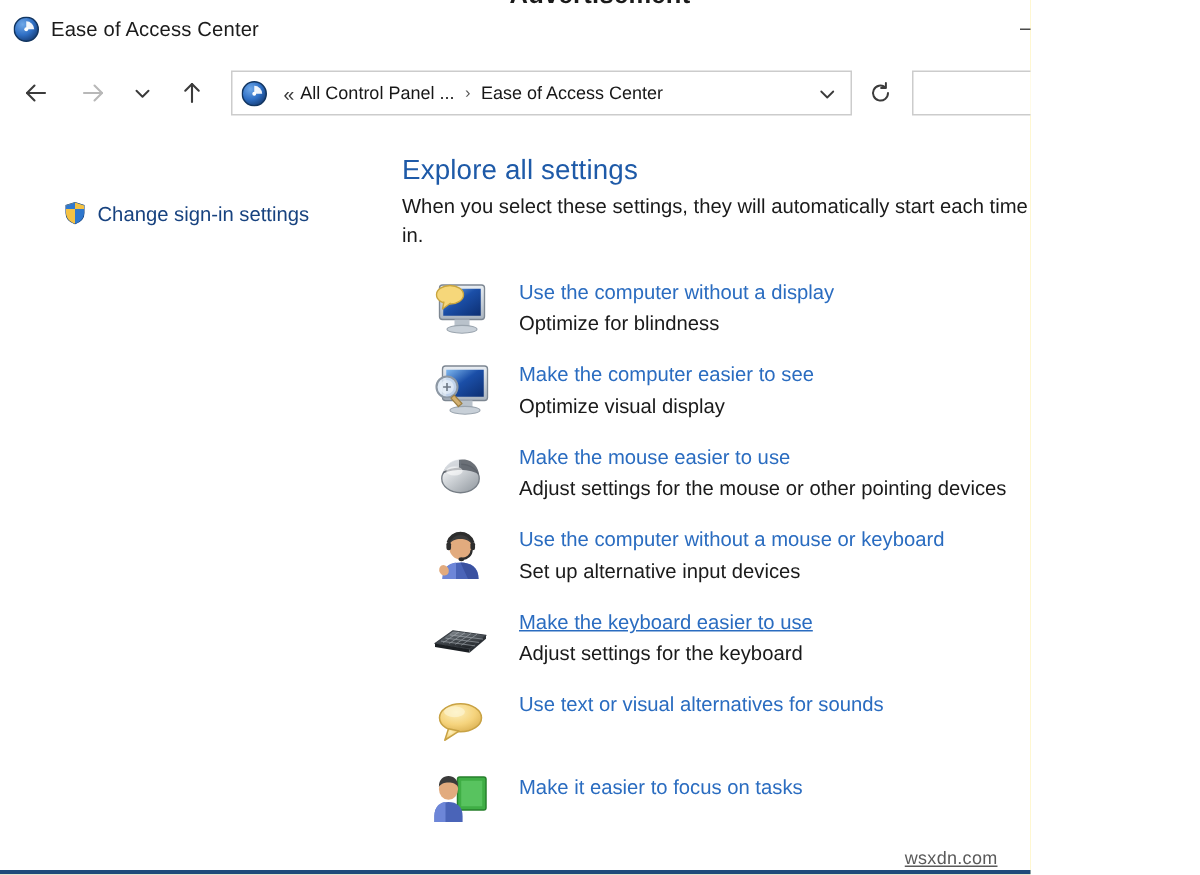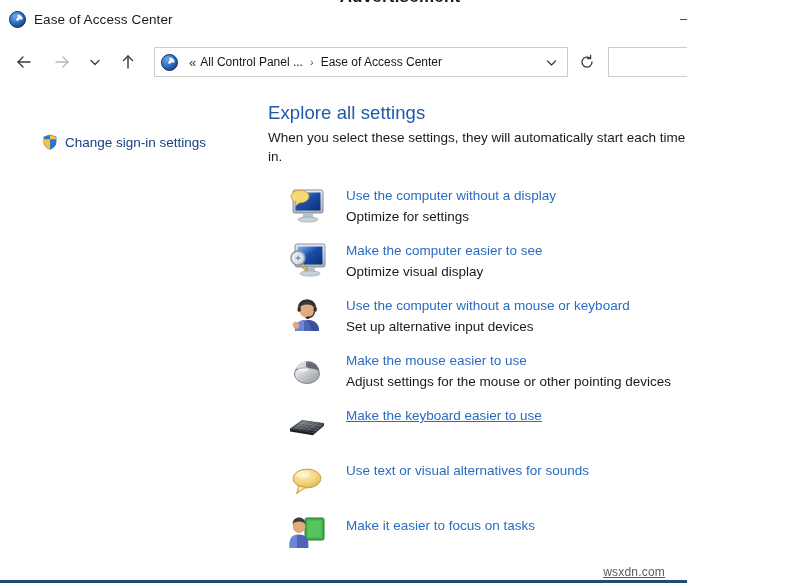--- a/index.html
+++ b/index.html
@@ -519,63 +519,41 @@
               <rect x="7" y="6" width="30" height="23" rx="2" fill="url(#bezGrad)" stroke="#7d8792" stroke-width="0.9"></rect>
               <rect x="9.5" y="8.5" width="25" height="18" fill="url(#scrGrad)"></rect>
               <rect x="17" y="29" width="10" height="5" fill="#b9c2cb"></rect>
               <ellipse cx="22" cy="35.5" rx="10" ry="2.6" fill="#c8d0d8" stroke="#9aa4ae" stroke-width="0.7"></ellipse>
               <ellipse cx="14" cy="12.5" rx="9" ry="6.2" fill="#f6d77a" stroke="#c9a53e" stroke-width="0.9"></ellipse>
               <path d="M10 17 L9 22 L14.5 18" fill="#f6d77a" stroke="#c9a53e" stroke-width="0.9" stroke-linejoin="round"></path>
             </svg>
           </span>
           <span class="setting-texts">
             <span class="setting-link">Use the computer without a display</span>
-            <div class="setting-sub">Optimize for settings</div>
+            <div class="setting-sub">Optimize for blindness</div>
           </span>
         </li>
 
         <li class="setting-item">
           <span class="setting-icon">
             <svg width="42" height="42" viewBox="0 0 42 42">
               <rect x="9" y="5" width="30" height="23" rx="2" fill="url(#bezGrad)" stroke="#7d8792" stroke-width="0.9"></rect>
               <rect x="11.5" y="7.5" width="25" height="18" fill="url(#scrGrad)"></rect>
               <rect x="19" y="28" width="10" height="5" fill="#b9c2cb"></rect>
               <ellipse cx="24" cy="34.5" rx="10" ry="2.6" fill="#c8d0d8" stroke="#9aa4ae" stroke-width="0.7"></ellipse>
               <circle cx="12" cy="19" r="7" fill="#dce8f4" fill-opacity="0.85" stroke="#8d98a4" stroke-width="1.4"></circle>
               <circle cx="12" cy="19" r="4.6" fill="#eef5fb" fill-opacity="0.6"></circle>
               <line x1="12" y1="16.4" x2="12" y2="21.6" stroke="#6f7a86" stroke-width="1.1"></line>
               <line x1="9.4" y1="19" x2="14.6" y2="19" stroke="#6f7a86" stroke-width="1.1"></line>
               <path d="M16.8 24.4 L22 30 L19.6 32 L14.6 26.4 Z" fill="#d3b070" stroke="#9d8045" stroke-width="0.8" stroke-linejoin="round"></path>
             </svg>
           </span>
           <span class="setting-texts">
             <span class="setting-link">Make the computer easier to see</span>
             <div class="setting-sub">Optimize visual display</div>
-          </span>
-        </li>
-
-        <li class="setting-item">
-          <span class="setting-icon">
-            <svg width="42" height="42" viewBox="0 0 42 42">
-              <path d="M9 37 C9 29 14 26 21 26 C28 26 33 29 33 37 Z" fill="#4a64b8"></path>
-              <path d="M9 37 C9 29.5 13.5 26.4 18 26 L18 37 Z" fill="#6d86d8"></path>
-              <path d="M21 26 C27.6 26.3 33 29.3 33 37 L26 37 Z" fill="#3a51a0"></path>
-              <ellipse cx="21" cy="15.5" rx="7.6" ry="8.6" fill="#e2ab7e"></ellipse>
-              <path d="M13.4 14 C13.4 8.4 16.6 5.6 21 5.6 C25.4 5.6 28.6 8.4 28.6 14 C27 11.4 24.2 10.4 21 10.4 C17.8 10.4 15 11.4 13.4 14 Z" fill="#3b3b3b"></path>
-              <path d="M12.8 12.6 A8.6 8.6 0 0 1 29.2 12.6" fill="none" stroke="#2d2d2d" stroke-width="2.2"></path>
-              <rect x="27.6" y="12.4" width="3.1" height="5.4" rx="1.5" fill="#2d2d2d"></rect>
-              <rect x="11.6" y="12.4" width="3.1" height="5.4" rx="1.5" fill="#2d2d2d"></rect>
-              <path d="M28.4 17.6 C28.4 21.4 25.2 23.4 22.4 23.6" fill="none" stroke="#2d2d2d" stroke-width="1.5"></path>
-              <ellipse cx="21.6" cy="23.8" rx="1.9" ry="1.3" fill="#2d2d2d"></ellipse>
-              <ellipse cx="10" cy="31.2" rx="3.1" ry="3.6" fill="#e2ab7e" transform="rotate(-28 10 31.2)"></ellipse>
-            </svg>
-          </span>
-          <span class="setting-texts">
-            <span class="setting-link">Use the computer without a mouse or keyboard</span>
-            <div class="setting-sub">Set up alternative input devices</div>
           </span>
         </li>
 
         <li class="setting-item">
           <span class="setting-icon">
             <svg width="42" height="42" viewBox="0 0 42 42">
               <defs>
                 <linearGradient id="mouseGrad" x1="0" y1="0" x2="1" y2="1">
                   <stop offset="0%" stop-color="#ffffff"></stop>
                   <stop offset="38%" stop-color="#d2d6da"></stop>
@@ -585,20 +563,42 @@
               <ellipse cx="21" cy="25" rx="12.5" ry="9.5" fill="url(#mouseGrad)" stroke="#767d85" stroke-width="0.9"></ellipse>
               <path d="M9.2 22 C11 14.6 18 11.6 24 12.4 C29.4 13.2 33 17.6 33.4 22.6 C29 18.4 14.6 18.2 9.2 22 Z" fill="#5b6168" opacity="0.9"></path>
               <path d="M20 12.4 C16 12.6 11.4 15 9.6 20.4 C12.6 18.6 16.4 17.8 20 17.6 Z" fill="#e6eaee" opacity="0.85"></path>
               <ellipse cx="17" cy="20" rx="5.5" ry="3" fill="#ffffff" opacity="0.55"></ellipse>
               <line x1="21" y1="13" x2="21" y2="18" stroke="#6d747c" stroke-width="0.9"></line>
             </svg>
           </span>
           <span class="setting-texts">
             <span class="setting-link">Make the mouse easier to use</span>
             <div class="setting-sub">Adjust settings for the mouse or other pointing devices</div>
+          </span>
+        </li>
+
+        <li class="setting-item">
+          <span class="setting-icon">
+            <svg width="42" height="42" viewBox="0 0 42 42">
+              <path d="M9 37 C9 29 14 26 21 26 C28 26 33 29 33 37 Z" fill="#4a64b8"></path>
+              <path d="M9 37 C9 29.5 13.5 26.4 18 26 L18 37 Z" fill="#6d86d8"></path>
+              <path d="M21 26 C27.6 26.3 33 29.3 33 37 L26 37 Z" fill="#3a51a0"></path>
+              <ellipse cx="21" cy="15.5" rx="7.6" ry="8.6" fill="#e2ab7e"></ellipse>
+              <path d="M13.4 14 C13.4 8.4 16.6 5.6 21 5.6 C25.4 5.6 28.6 8.4 28.6 14 C27 11.4 24.2 10.4 21 10.4 C17.8 10.4 15 11.4 13.4 14 Z" fill="#3b3b3b"></path>
+              <path d="M12.8 12.6 A8.6 8.6 0 0 1 29.2 12.6" fill="none" stroke="#2d2d2d" stroke-width="2.2"></path>
+              <rect x="27.6" y="12.4" width="3.1" height="5.4" rx="1.5" fill="#2d2d2d"></rect>
+              <rect x="11.6" y="12.4" width="3.1" height="5.4" rx="1.5" fill="#2d2d2d"></rect>
+              <path d="M28.4 17.6 C28.4 21.4 25.2 23.4 22.4 23.6" fill="none" stroke="#2d2d2d" stroke-width="1.5"></path>
+              <ellipse cx="21.6" cy="23.8" rx="1.9" ry="1.3" fill="#2d2d2d"></ellipse>
+              <ellipse cx="10" cy="31.2" rx="3.1" ry="3.6" fill="#e2ab7e" transform="rotate(-28 10 31.2)"></ellipse>
+            </svg>
+          </span>
+          <span class="setting-texts">
+            <span class="setting-link">Use the computer without a mouse or keyboard</span>
+            <div class="setting-sub">Set up alternative input devices</div>
           </span>
         </li>
 
         <li class="setting-item">
           <span class="setting-icon">
             <svg width="42" height="42" viewBox="0 0 42 42">
               <defs>
                 <linearGradient id="kbGrad" x1="0" y1="0" x2="0.3" y2="1">
                   <stop offset="0%" stop-color="#9aa0a6"></stop>
                   <stop offset="45%" stop-color="#50565c"></stop>
@@ -614,20 +614,21 @@
                 <line x1="14" y1="19.3" x2="36" y2="22.1"></line>
                 <line x1="9.5" y1="24.4" x2="20" y2="17.3"></line>
                 <line x1="13.5" y1="25" x2="24" y2="17.8"></line>
                 <line x1="17.5" y1="25.6" x2="28" y2="18.3"></line>
                 <line x1="21.5" y1="26.2" x2="32" y2="18.8"></line>
               </g>
             </svg>
           </span>
           <span class="setting-texts">
             <span class="setting-link hovered">Make the keyboard easier to use</span>
+            <div class="setting-sub">Adjust settings for the keyboard</div>
           </span>
         </li>
 
         <li class="setting-item">
           <span class="setting-icon">
             <svg width="42" height="42" viewBox="0 0 42 42">
               <defs>
                 <radialGradient id="bubGrad" cx="40%" cy="30%" r="75%">
                   <stop offset="0%" stop-color="#fdf0bd"></stop>
                   <stop offset="60%" stop-color="#f5d37c"></stop>

